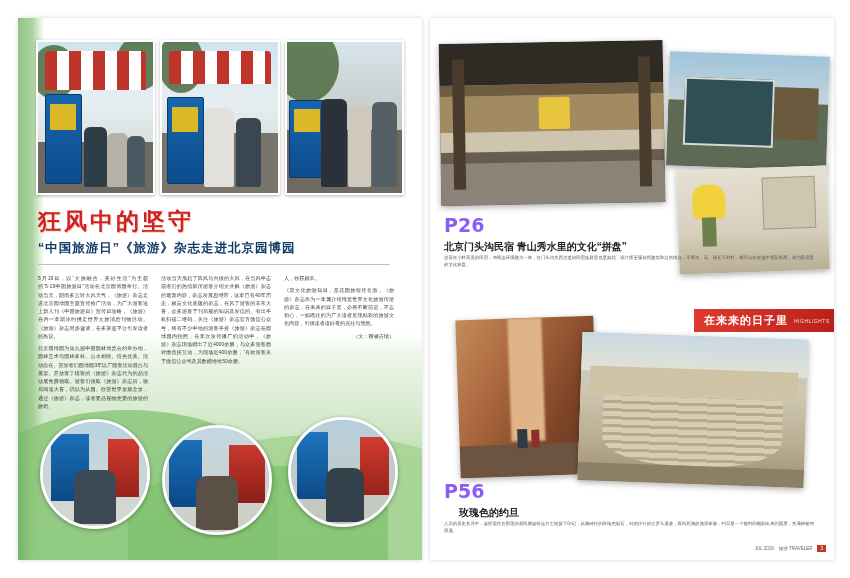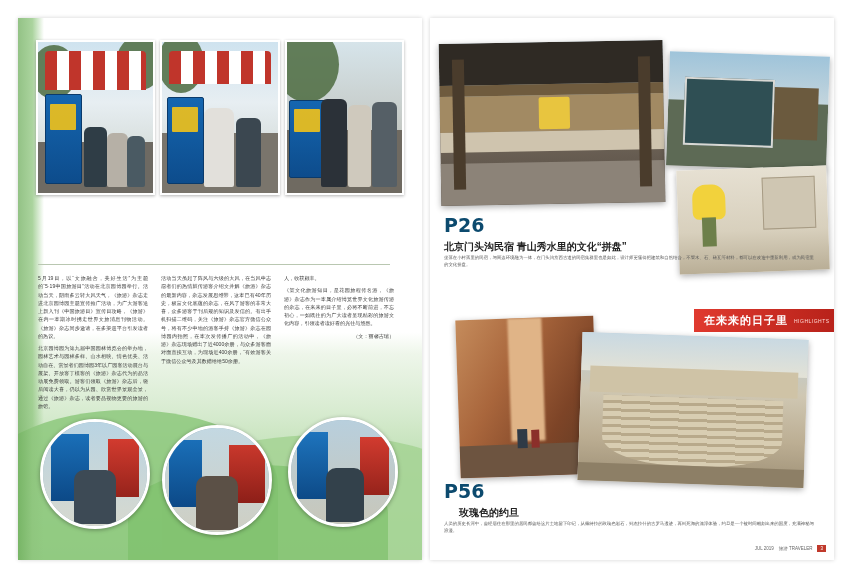--- a/index.html
+++ b/index.html
@@ -53,21 +53,21 @@
   .circ .c-sky{position:absolute;inset:0;background:linear-gradient(180deg,#b9d4e3,#d7d9cf);}
   .circ .c-banner{position:absolute;left:8%;top:12%;width:36%;height:64%;background:linear-gradient(180deg,#1a6fb8,#0c4987);}
   .circ .c-banner2{position:absolute;right:8%;top:16%;width:30%;height:56%;background:linear-gradient(180deg,#d23b2f,#96231b);}
   .circ .c-person{position:absolute;bottom:2%;left:30%;width:40%;height:52%;background:#3d4a55;border-radius:10px 10px 0 0;}
 
   
   .rp-bg{position:absolute;inset:0;background:#fff;}
   .pol{position:absolute;background:#fff;padding:5px 5px 5px 5px;box-shadow:0 2px 6px rgba(0,0,0,.32);}
   .pol .im{width:100%;height:100%;display:block;}
 
-  .p-label{position:absolute;font-size:19px;font-weight:bold;color:#0c4a6e;font-family:"DejaVu Sans",sans-serif;}
+  .p-label{position:absolute;font-size:19px;font-weight:bold;color:#8b5cf6;font-family:"DejaVu Sans",sans-serif;}
   .p-title{position:absolute;font-size:10px;color:#222;font-weight:bold;}
   .p-body{position:absolute;font-size:4.4px;line-height:1.6;color:#555;text-align:justify;}
 
   .hl-banner{position:absolute;right:0;top:291px;width:140px;height:23px;
     background:linear-gradient(90deg,#e03a2f,#b8221a);display:flex;align-items:center;gap:6px;padding-left:10px;box-sizing:border-box;}
   .hl-cn{color:#fff;font-size:11px;font-weight:bold;letter-spacing:1px;font-family:"DejaVu Sans",sans-serif;}
   .hl-en{color:#ffd8d3;font-size:5px;letter-spacing:.5px;}
 
   .footer{position:absolute;right:8px;bottom:8px;display:flex;align-items:center;gap:5px;font-size:4.5px;color:#666;}
   .footer .pg{background:#c0392b;color:#fff;padding:1px 3px;font-size:4.5px;}
@@ -117,20 +117,22 @@
         <div class="sky" style="background:linear-gradient(180deg,#d6e4ea,#b7b4a8);"></div>
         <div class="tree" style="left:-10%;top:-10%;width:55%;height:50%;"></div>
         <div class="ground" style="height:42%;background:#6f6a61;"></div>
         <div class="banner" style="left:2%;height:50%;bottom:10%;"></div>
         <div class="person" style="left:30%;width:22%;height:58%;background:#2b3138;"></div>
         <div class="person" style="left:53%;width:20%;height:54%;background:#cfc9bd;"></div>
         <div class="person" style="left:74%;width:22%;height:56%;background:#555f66;"></div>
       </div>
     </div>
 
+    <div class="headline">狂风中的坚守</div>
+    <div class="subhead">“中国旅游日”《旅游》杂志走进北京园博园</div>
     <div class="rule"></div>
 
     <div class="cols">
       <div class="col">
         <p>5月19日，以“文旅融合，美好生活”为主题的“5·19中国旅游日”活动在北京园博园举行。活动当天，阴雨多云转大风天气，《旅游》杂志走进北京园博园主题宣传推广活动，为广大游客送上新入刊《中国旅游日》宣传日攻略，《旅游》在内一本期冰时携走世界文旅消息刊物活动。《旅游》杂志同步邀请，在多渠道平台引发读者的热议。</p>
         <p>北京园博园为第九届中国园林博览会的举办地，园林艺术与园林多样、山水相映、情色优美、活动自在、赏景者们园博园3年以广园客活动展台与展架、开放客丁模客的《旅游》杂志代为的品活动展免费领取。游客们领取《旅游》杂志后，饶后阅读大喜，仍以为从园、欣赏世界景观全景，通过《旅游》杂志，读者要品视物更要的旅游的旅馆。</p>
       </div>
       <div class="col">
         <p>活动当天虽起了阵风与六级的大风，在当风中志愿者们的热情鼓传游客介绍文并解《旅游》杂志的最新内容，杂志发展思维带，这本已有40年历史，极富文化底蕴的杂志，在风了游客的非常大喜，众多游客于刊后规的知识及发信的。有出手机扫描二维码，关注《旅游》杂志官方微信公众号，将有不少中地的游客手持《旅游》杂志在园博园内拍照，在本次发传播广的活动中，《旅游》杂志现场赠出了近4000余册，与众多游客面对面直接互动，为现场近400余册，“有效游客关于微信公众号及其数赠给给50余册。</p>
       </div>

